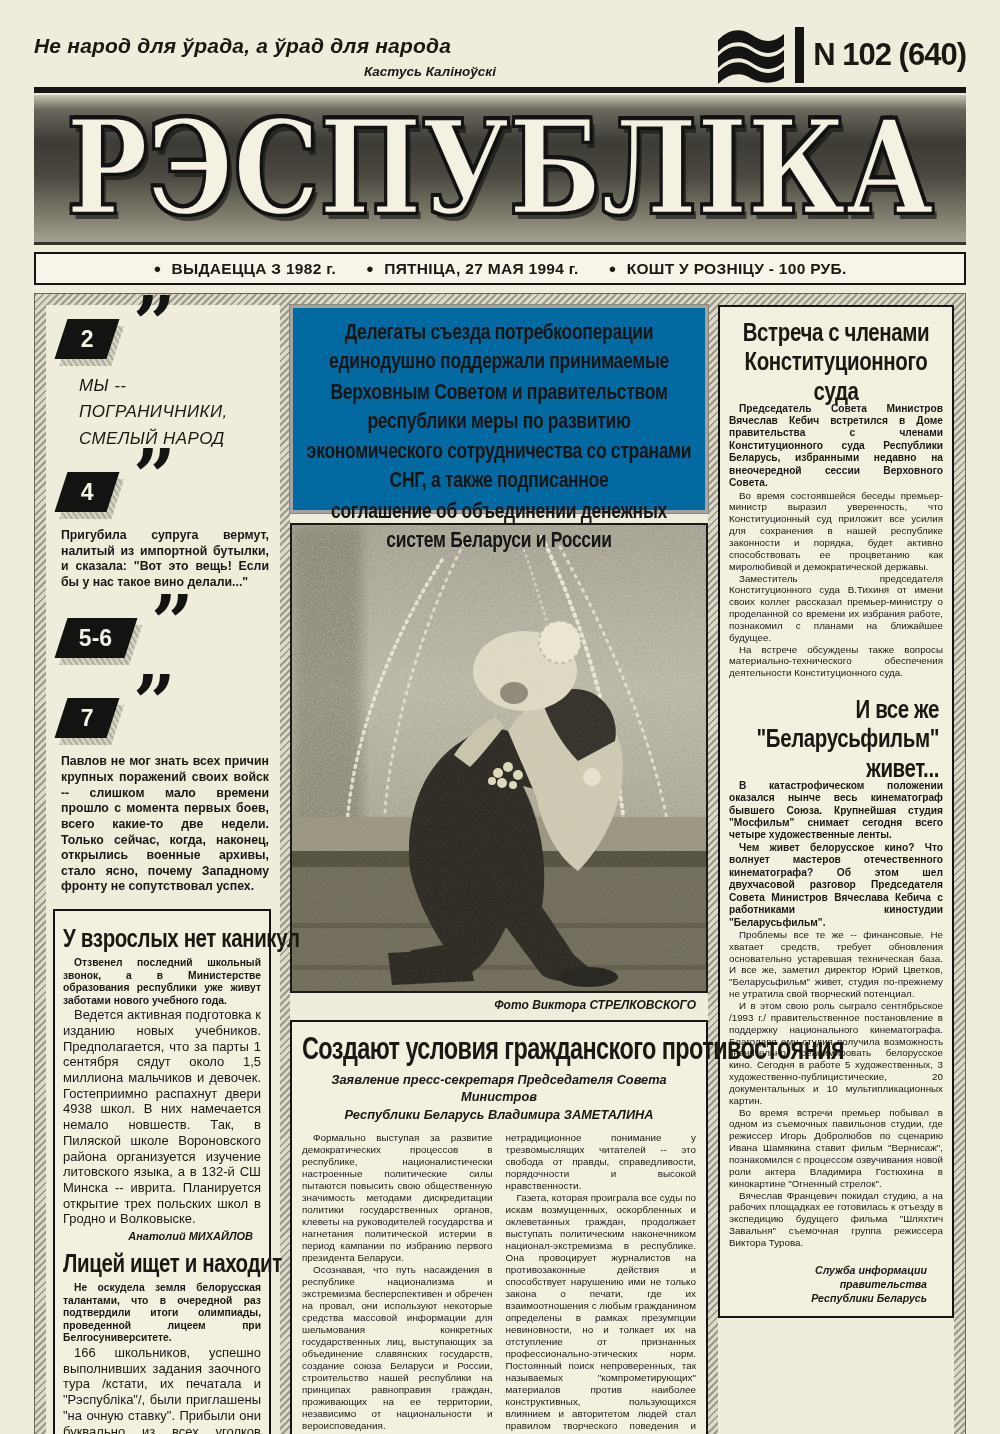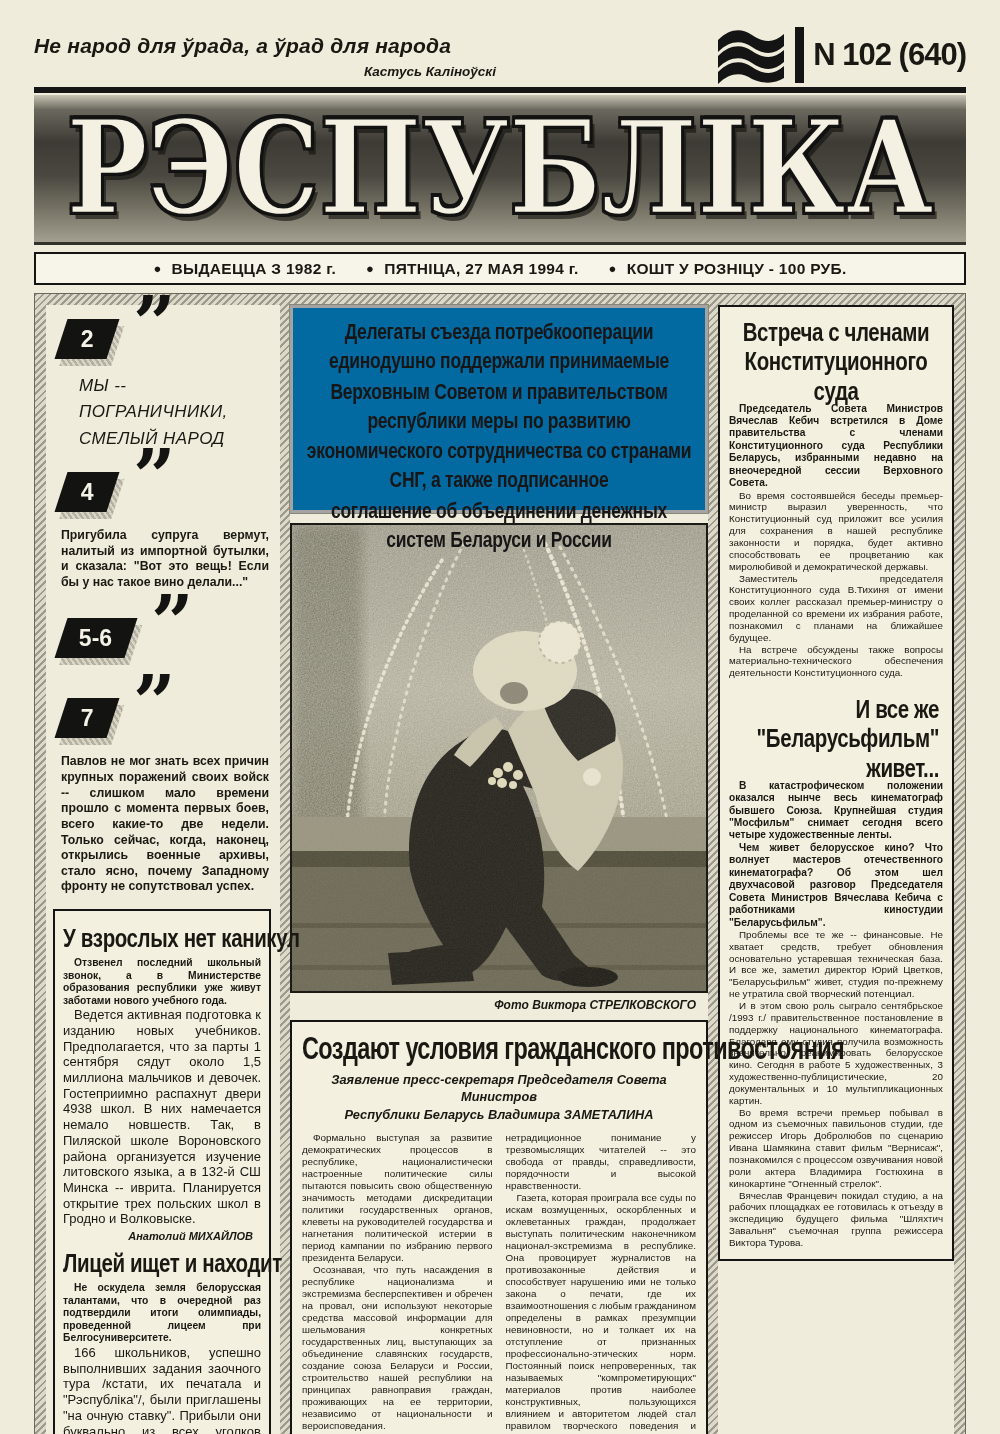--- a/index.html
+++ b/index.html
@@ -330,18 +330,21 @@
 
           <div class="r-title r-title2">И все же
 "Беларусьфильм"
 живет...</div>
           <p class="r-lead">В катастрофическом положении оказался нынче весь кинематограф бывшего Союза. Крупнейшая студия "Мосфильм" снимает сегодня всего четыре художественные ленты.</p>
           <p class="r-lead">Чем живет белорусское кино? Что волнует мастеров отечественного кинематографа? Об этом шел двухчасовой разговор Председателя Совета Министров Вячеслава Кебича с работниками киностудии "Беларусьфильм".</p>
           <p class="rp">Проблемы все те же -- финансовые. Не хватает средств, требует обновления основательно устаревшая техническая база. И все же, заметил директор Юрий Цветков, "Беларусьфильм" живет, студия по-прежнему не утратила свой творческий потенциал.</p>
           <p class="rp">И в этом свою роль сыграло сентябрьское /1993 г./ правительственное постановление в поддержку национального кинематографа. Благодаря ему студия получила возможность значительно реанимировать белорусское кино. Сегодня в работе 5 художественных, 3 художественно-публицистические, 20 документальных и 10 мультипликационных картин.</p>
           <p class="rp">Во время встречи премьер побывал в одном из съемочных павильонов студии, где режиссер Игорь Добролюбов по сценарию Ивана Шамякина ставит фильм "Вернисаж", познакомился с процессом озвучивания новой роли актера Владимира Гостюхина в кинокартине "Огненный стрелок".</p>
           <p class="rp">Вячеслав Францевич покидал студию, а на рабочих площадках ее готовилась к отъезду в экспедицию будущего фильма "Шляхтич Завальня" съемочная группа режиссера Виктора Турова.</p>
+          <div class="signature">Служба информации
+правительства
+Республики Беларусь</div>
         </div>
       </div>
 
     </div>
   </div>
 </div>
 
 </body></html>

